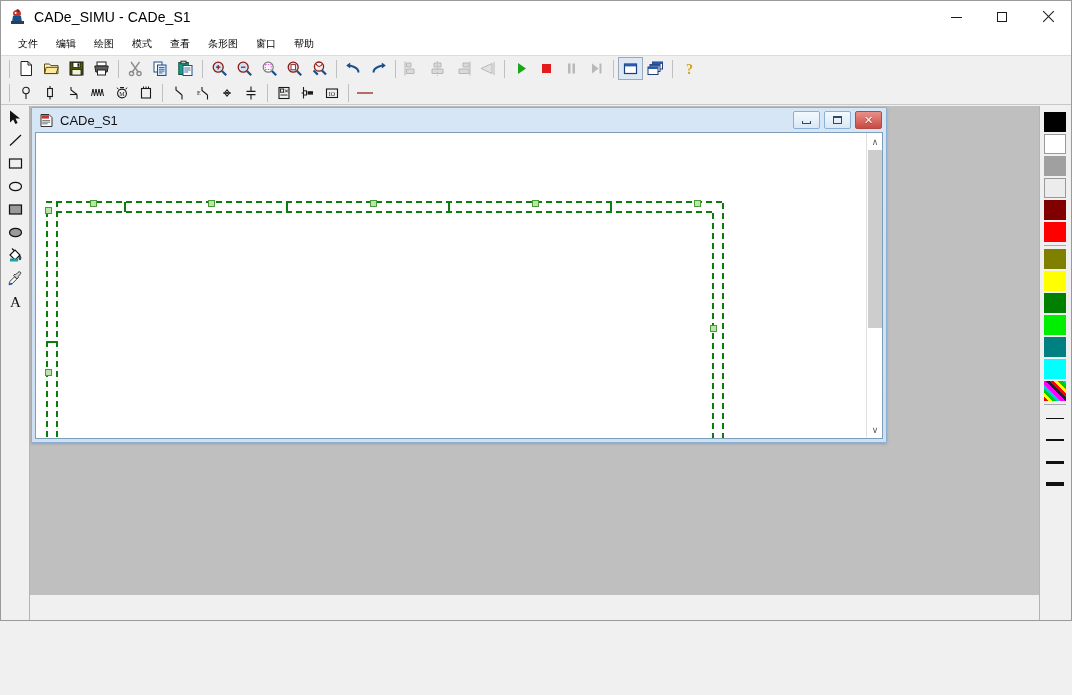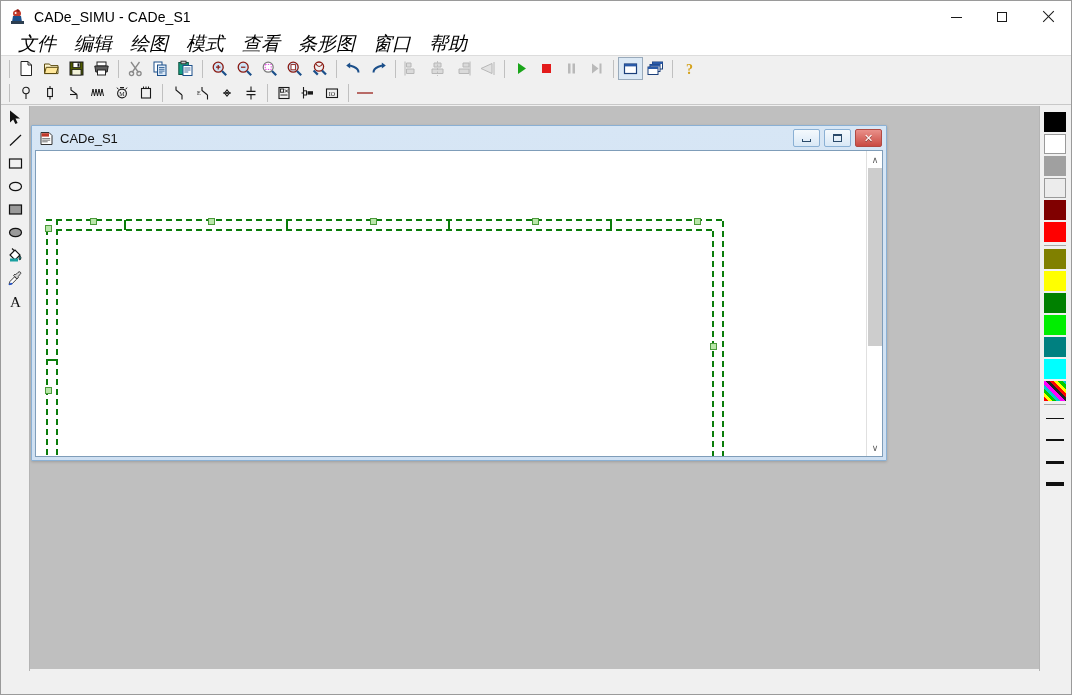--- a/index.html
+++ b/index.html
@@ -3,42 +3,42 @@
 <meta charset="utf-8">
 <title>CADe_SIMU</title>
 <style>
   html,body{margin:0;padding:0;}
   body{
     width:1072px;height:695px;overflow:hidden;
     font-family:"Liberation Sans","DejaVu Sans",sans-serif;
     font-size:13px;color:#000;background:#f0f0f0;
     -webkit-font-smoothing:antialiased;
   }
-  #app{position:relative;width:1072px;height:695px;box-sizing:border-box;
+  #app{position:relative;width:1072px;height:621px;box-sizing:border-box;
        border:1px solid #9a9a9a;background:#f0f0f0;overflow:hidden;}
 
   
   #titlebar{position:absolute;left:0;top:0;width:1070px;height:32px;background:#ffffff;
             display:flex;align-items:center;}
   #titlebar .app-icon{width:18px;height:18px;margin-left:8px;margin-right:7px;position:relative;flex:none;}
   #titlebar .title-text{font-size:14px;color:#000;letter-spacing:.1px;}
   #winbtns{position:absolute;right:0;top:0;height:32px;display:flex;}
   #winbtns .wb{width:46px;height:32px;display:flex;align-items:center;justify-content:center;
                font-size:14px;color:#1a1a1a;cursor:default;}
   .glyph-min{display:block;width:11px;height:1px;background:#1a1a1a;}
   .glyph-max{display:block;width:10px;height:10px;border:1px solid #1a1a1a;box-sizing:border-box;}
   .glyph-close{display:block;width:12px;height:12px;position:relative;}
   .glyph-close:before,.glyph-close:after{content:"";position:absolute;left:-1px;top:5px;width:15px;height:1px;background:#1a1a1a;}
   .glyph-close:before{transform:rotate(45deg);} .glyph-close:after{transform:rotate(-45deg);}
 
   
   #menubar{position:absolute;left:0;top:32px;width:1070px;height:22px;background:#ffffff;
            display:flex;align-items:center;padding-left:9px;box-sizing:border-box;}
-  #menubar .mi{font-size:19px;padding:2px 8px;margin-right:2px;cursor:default;color:#000;
-               font-family:"DejaVu Sans","Liberation Sans",sans-serif;font-style:italic;}
+  #menubar .mi{font-size:10px;padding:2px 8px;margin-right:2px;cursor:default;color:#000;
+               font-family:"DejaVu Sans","Liberation Sans",sans-serif;}
 
   
   #tb1{position:absolute;left:0;top:54px;width:1070px;height:26px;background:#f0f0f0;
        border-top:1px solid #dcdcdc;box-sizing:border-box;}
   #tb2{position:absolute;left:0;top:80px;width:1070px;height:24px;background:#f0f0f0;
        border-bottom:1px solid #c8c8c8;box-sizing:border-box;}
   .trow{display:flex;align-items:center;height:100%;padding-left:4px;}
   .tbtn{width:25px;height:23px;display:flex;align-items:center;justify-content:center;
         flex:none;cursor:default;border:1px solid transparent;box-sizing:border-box;position:relative;}
   .tbtn.pressed{border:1px solid #9ab;background:#dce9f5;}
@@ -58,21 +58,21 @@
   #rightbar .sw.bordered{border:1px solid #9a9a9a;}
   #rightbar .psep{width:22px;height:1px;background:#a8a8a8;margin:3px auto;}
   #rightbar .lw{width:24px;height:20px;margin:2px auto;display:flex;align-items:center;
                 justify-content:center;cursor:default;}
 
   
   #mdiclient{position:absolute;left:29px;top:105px;right:32px;bottom:25px;background:#bfbfbf;
              overflow:hidden;}
 
   
-  #child{position:absolute;left:1px;top:19px;width:856px;height:336px;
+  #child{position:absolute;left:1px;top:1px;width:856px;height:336px;
          background:linear-gradient(#d7e6f5,#cfe0f2);
          border:1px solid #8ab0d4;border-radius:1px;box-sizing:border-box;
          box-shadow:0 1px 3px rgba(0,0,0,.18);}
   #childtitle{height:24px;display:flex;align-items:center;padding-left:7px;position:relative;}
   #childtitle .doc-icon{width:15px;height:15px;margin-right:6px;position:relative;flex:none;}
   #childtitle .ct-text{font-size:13px;color:#111;}
   #childbtns{position:absolute;right:4px;top:3px;display:flex;gap:4px;}
   .cbtn{width:27px;height:18px;border:1px solid #8ab0d4;border-radius:2px;
         background:linear-gradient(#f4f9fd,#d9e8f6);display:flex;align-items:center;
         justify-content:center;cursor:default;box-sizing:border-box;}

